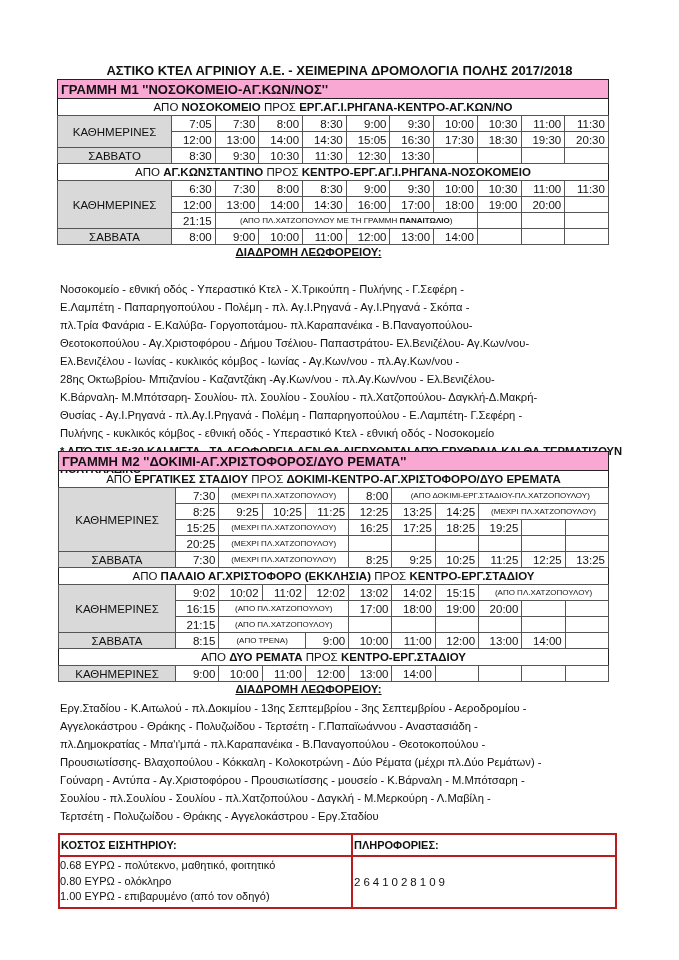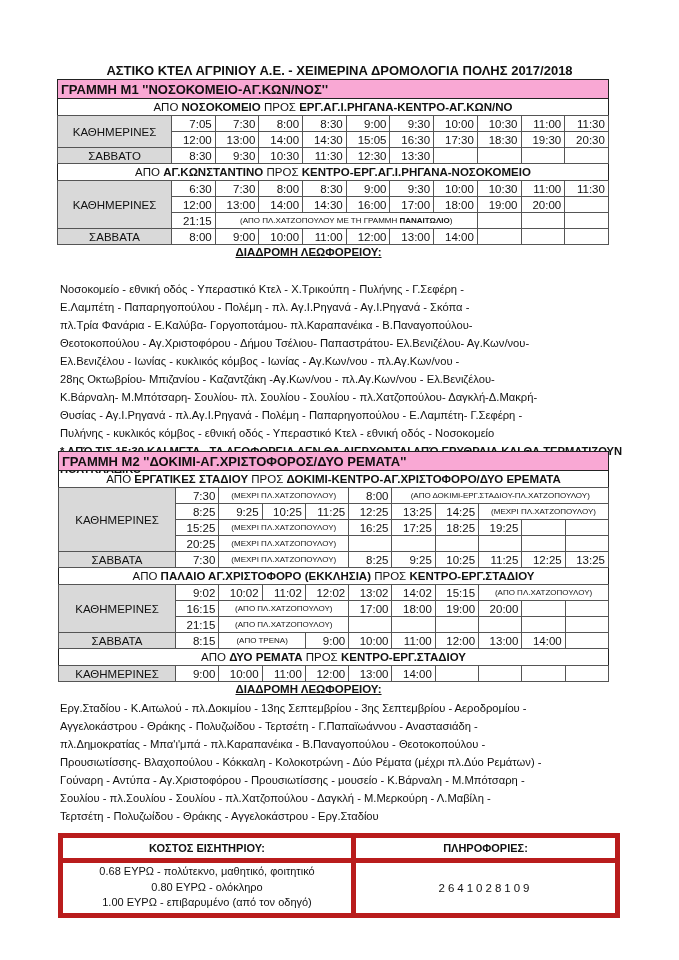--- a/index.html
+++ b/index.html
@@ -14,21 +14,21 @@
   table.tt td.dir { text-align:center; font-size:11.5px; height:16px; border-left:1.5px solid #222; border-right:1.5px solid #222; }
   table.tt td.note { text-align:center; font-size:8px; padding-left:3px; }
   table.tt td.notec { text-align:center; font-size:8px; }
   table.tt { border:1.5px solid #222; }
   .route-title { position:absolute; left:0; width:617px; text-align:center; font-weight:bold; font-size:11.5px; text-decoration:underline; }
   .route-text { position:absolute; left:60px; width:580px; font-size:11.2px; line-height:18px; }
   .route-text div { white-space:nowrap; }
   .warn { font-weight:bold; }
   .warn u { text-decoration:underline; }
   table.fare { position:absolute; top:833px; left:58px; width:557px; border-collapse:collapse; table-layout:fixed; border:1.5px solid #222; font-size:11px; }
-  table.fare td { border:5px solid #b91c1c; text-align:center; }
+  table.fare td { border:2px solid #b91c1c; text-align:left; }
   table.fare td.fh { font-weight:bold; height:18px; border-bottom:1.5px solid #222; }
   table.fare td.fl { line-height:15.5px; padding:1px 0 2px 0; }
   .phone { letter-spacing:3px; font-size:11.5px; }
 </style>
 </head>
 <body>
 
 <div class="doc-title">ΑΣΤΙΚΟ ΚΤΕΛ ΑΓΡΙΝΙΟΥ Α.Ε. - ΧΕΙΜΕΡΙΝΑ ΔΡΟΜΟΛΟΓΙΑ ΠΟΛΗΣ 2017/2018</div>
 
 <table class="tt" style="top:79px; left:57px; width:551px;">

